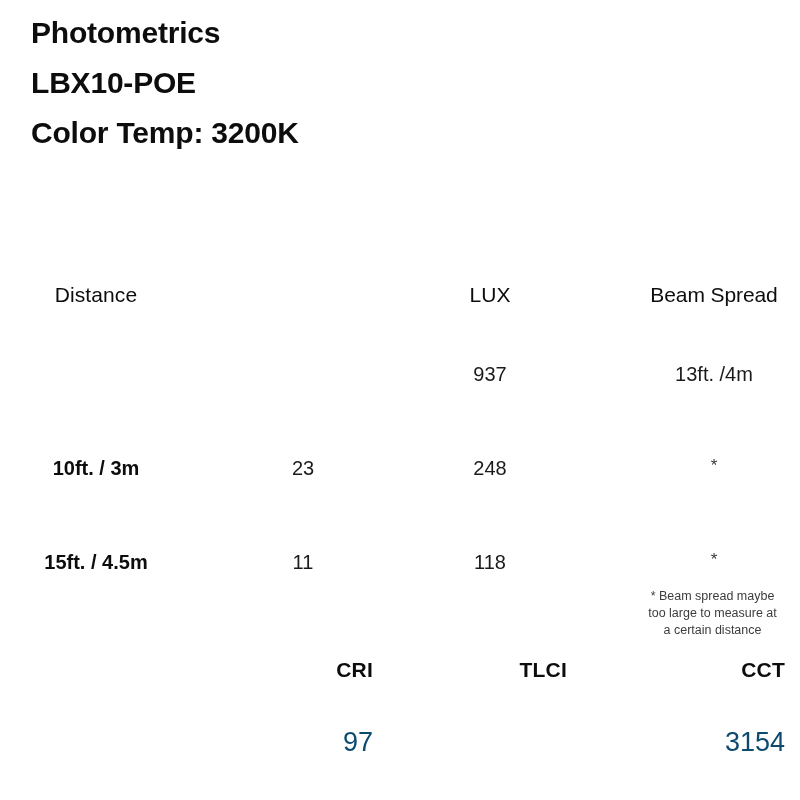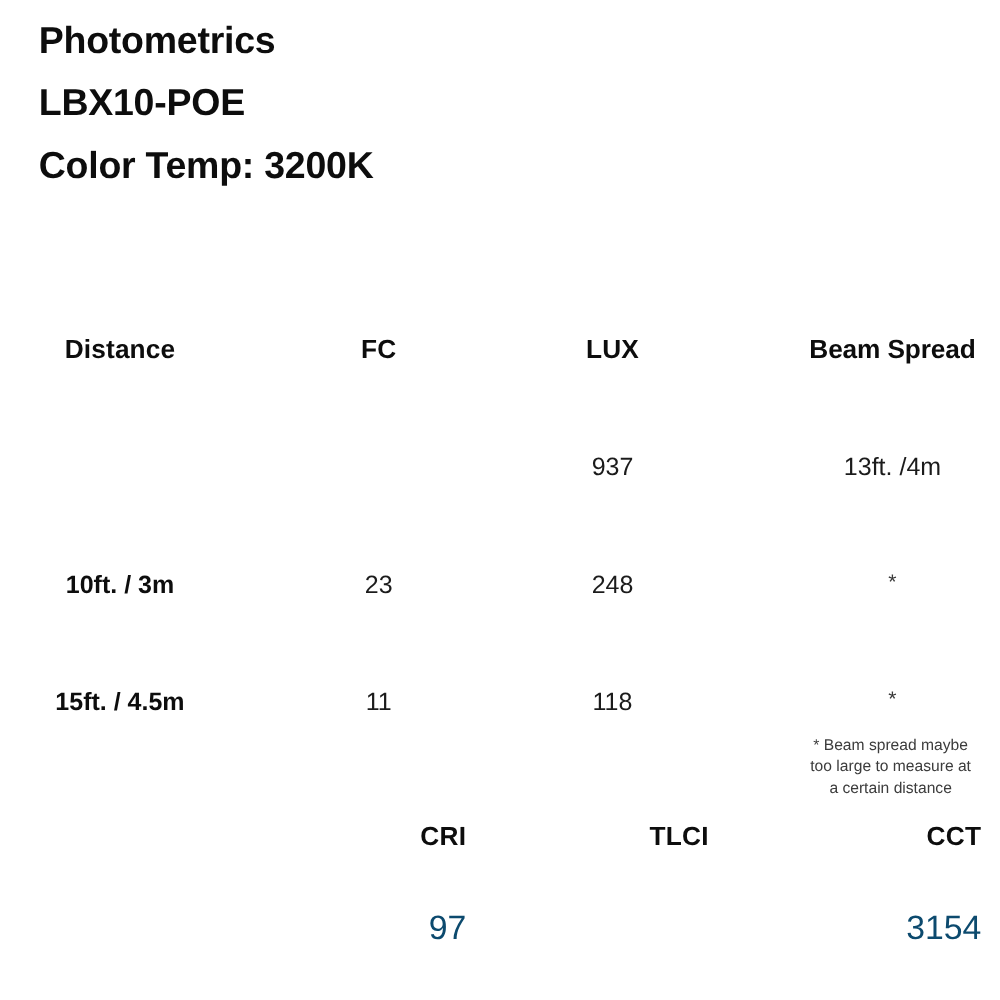--- a/index.html
+++ b/index.html
@@ -56,23 +56,24 @@
     white-space: nowrap;
   }
   
   .col-distance { left: 0px;   width: 192px; }
   .col-fc       { left: 233px; width: 140px; }
   .col-lux      { left: 420px; width: 140px; }
   .col-beam     { left: 628px; width: 172px; text-align: center; }
 
   .hdr {
     font-size: 21px;
-    font-weight: bold;
+    font-weight: normal;
     color: #0d0d0d;
     letter-spacing: 0.1px;
+    margin-top: 15px;
   }
   .hdr.col-beam { letter-spacing: -0.1px; }
 
   .dist-label {
     font-size: 20px;
     font-weight: bold;
     color: #0d0d0d;
   }
   .val {
     font-size: 20px;
@@ -136,21 +137,20 @@
 <div class="title-block">
   <div class="title-line">Photometrics</div>
   <div class="title-line">LBX10-POE</div>
   <div class="title-line">Color Temp: 3200K</div>
 </div>
 
 <div class="photo-table">
 
   <div class="prow header-row">
     <div class="cell hdr col-distance">Distance</div>
-    <div class="cell hdr col-fc">FC</div>
     <div class="cell hdr col-lux">LUX</div>
     <div class="cell hdr col-beam">Beam Spread</div>
   </div>
 
   <div class="prow">
     <div class="cell val col-lux">937</div>
     <div class="cell val col-beam">13ft. /4m</div>
   </div>
 
   <div class="prow">

